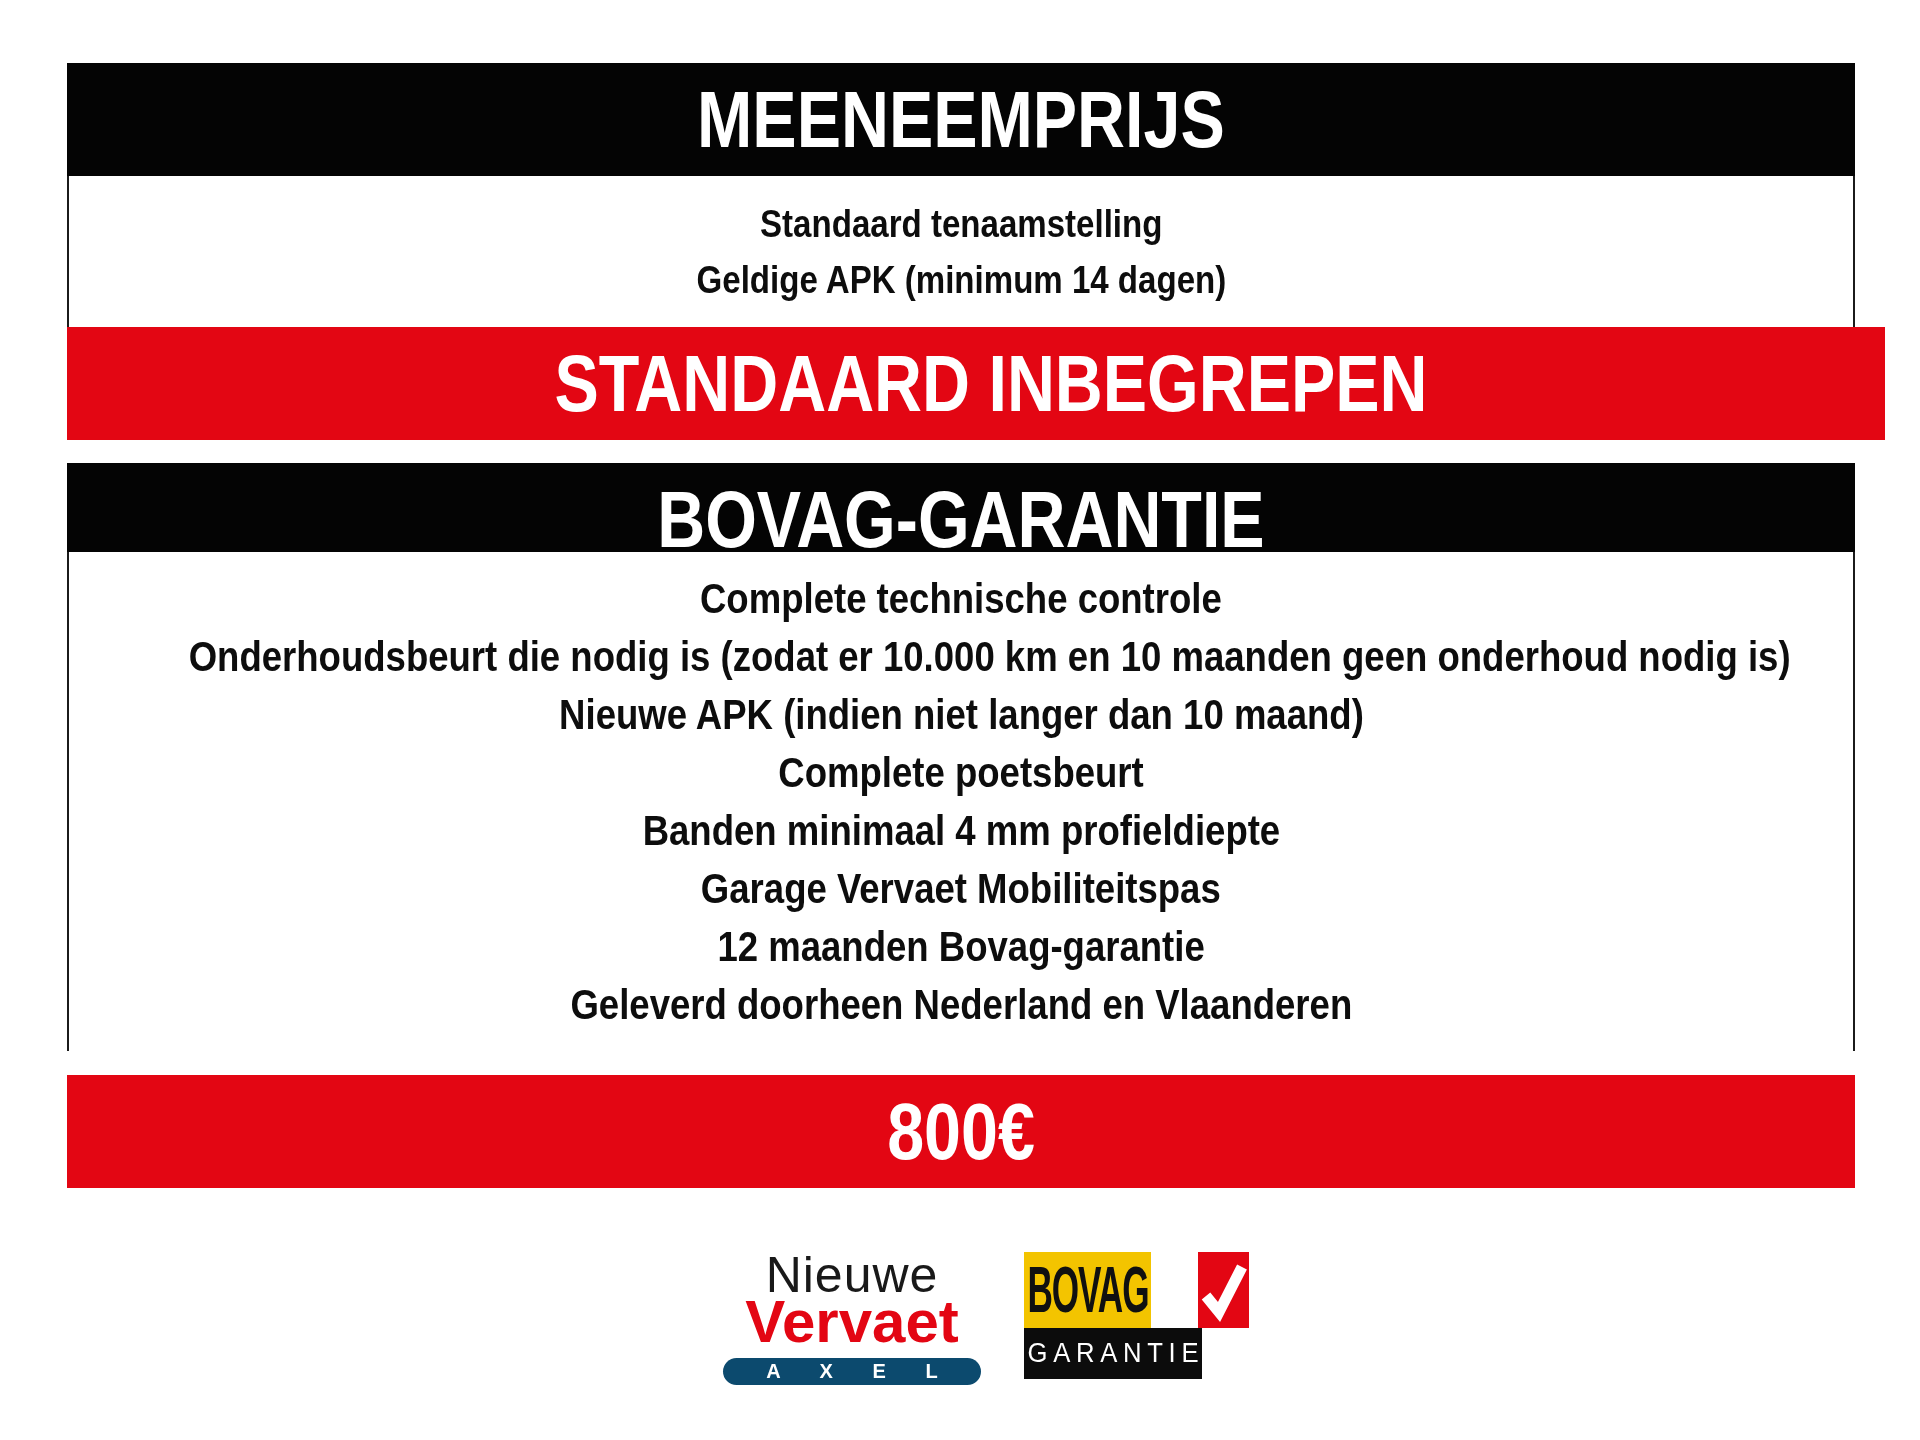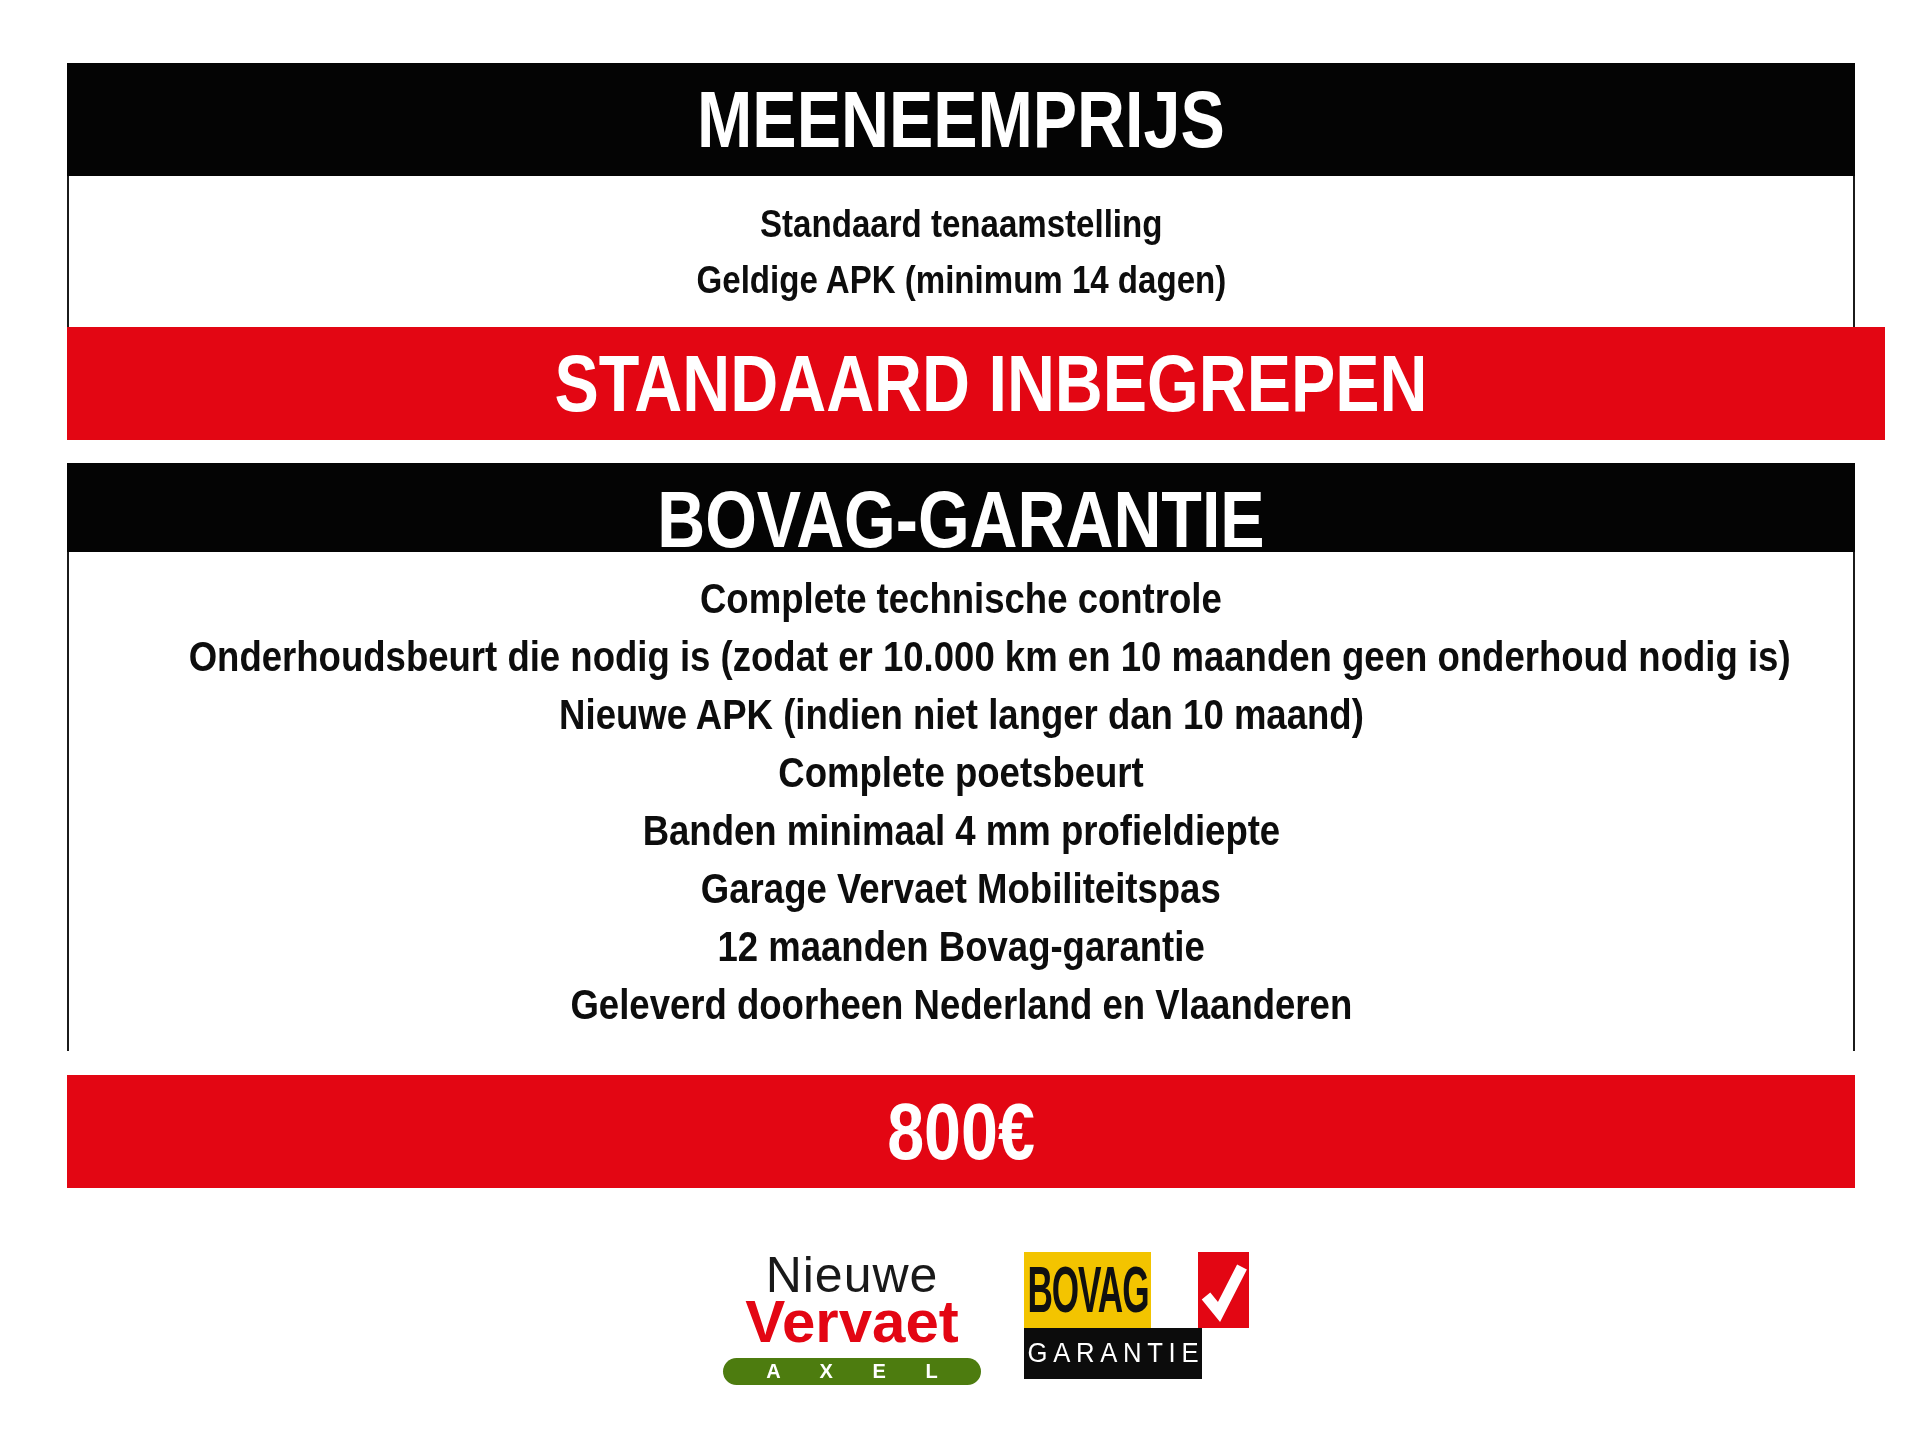--- a/index.html
+++ b/index.html
@@ -38,21 +38,21 @@
     position:absolute; left:723px; top:1250px; width:258px; text-align:center;
   }
   .vlogo-garage {
     font-size:50px; line-height:50px; color:#191919; letter-spacing:1px;
   }
   .vlogo-vervaet {
     font-size:60px; line-height:64px; font-weight:bold; color:#e30613;
     margin-top:-10px;
   }
   .vlogo-pill {
-    margin-top:4px; height:27px; background:#4d7c0f; border-radius:14px;
+    margin-top:4px; height:27px; background:#0c4a6e; border-radius:14px;
     display:flex; align-items:center; justify-content:center;
     color:#ffffff; font-weight:bold; font-size:20px;
     letter-spacing:17px; padding-left:17px;
   }
   #bovag-logo {
     position:absolute; left:1024px; top:1252px; width:178px; height:127px;
   }
   .bovag-top { display:flex; height:76px;gap:47px; }
   .bovag-yellow {
     width:127px; background:#f3c400;

